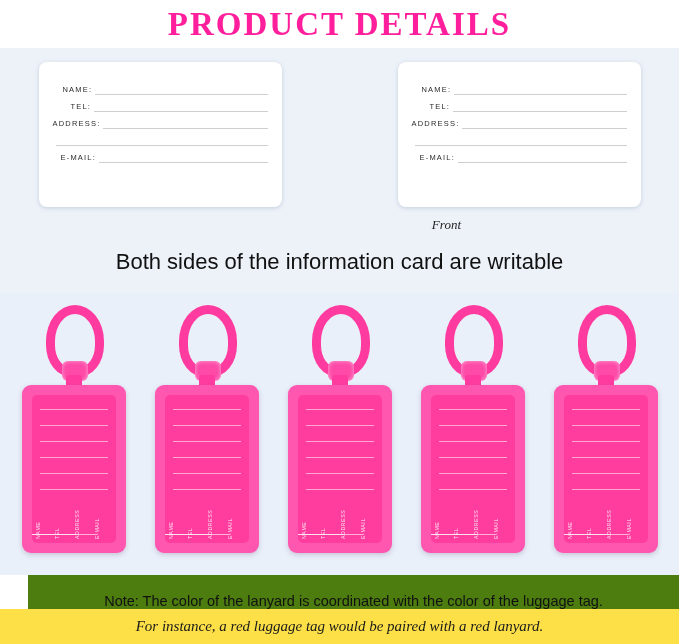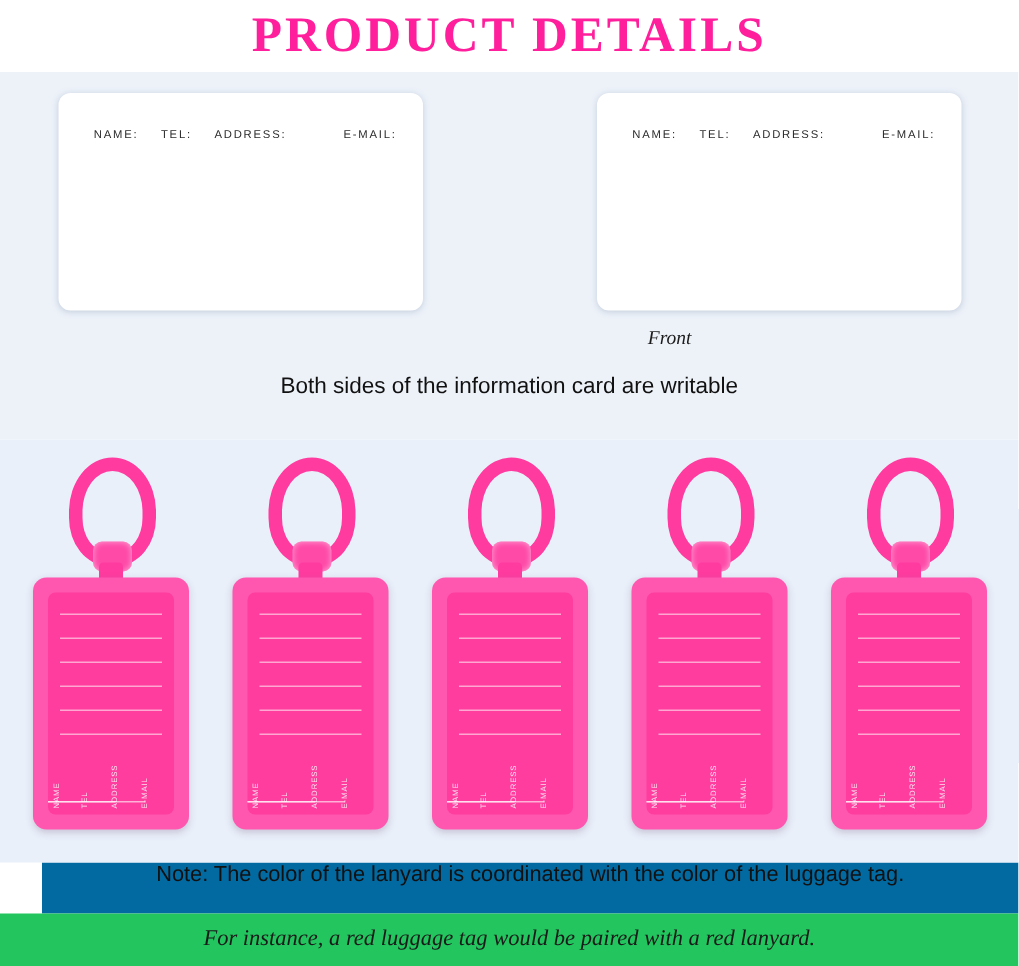--- a/index.html
+++ b/index.html
@@ -52,22 +52,21 @@
   }
   .info-card {
     width: 243px;
     height: 145px;
     background: #ffffff;
     border-radius: 8px;
     box-shadow: 0 1px 4px rgba(120,140,170,0.35);
     box-sizing: border-box;
     padding: 16px 14px 12px 14px;
     display: flex;
-    flex-direction: row;
-    justify-content: space-between;
+    flex-direction: column;
   }
   .field-row {
     display: flex;
     align-items: flex-end;
     font-size: 8px;
     letter-spacing: 1px;
     color: #2b2b2b;
     height: 17px;
   }
   .field-label {
@@ -77,21 +76,21 @@
     font-size: 7.5px;
     letter-spacing: 1.2px;
     line-height: 10px;
   }
   .field-line {
     flex: 1;
     border-bottom: 1px solid #cfcfcf;
     height: 10px;
   }
   .name-row .field-label { margin-left: 10px; }
-  .tel-row .field-label { }
+  .tel-row .field-label { margin-left: 18px; }
   .addr-row .field-label { margin-left: 0px; }
   .blank-row .field-line { margin-left: 0; }
   .mail-row .field-label { margin-left: 8px; margin-top: 36px; }
 
   .caption-row {
     display: flex;
     justify-content: center;
     gap: 116px;
     margin-top: 10px;
   }
@@ -99,21 +98,21 @@
     width: 243px;
     text-align: right;
     font-family: "Liberation Serif", serif;
     font-style: italic;
     font-size: 13px;
     color: #1c1c1c;
   }
   .section-note {
     text-align: center;
     font-family: "Liberation Sans", sans-serif;
-    font-size: 15px;
+    font-size: 22px;
     color: #111111;
     margin-top: 16px;
   }
 
   
   .tags-section {
     position: relative;
     height: 282px;
     background: #e9f0fa;
     overflow: hidden;
@@ -227,36 +226,36 @@
     font-size: 5.2px;
     letter-spacing: 0.6px;
     color: #ffe3f2;
     white-space: nowrap;
   }
 
   
   .note-bar {
     height: 34px;
     display: flex;
-    align-items: flex-start;
+    align-items: flex-end;
     justify-content: center;
-    background: #0369a1;
+    background: #4d7c0f;
     margin-left: 28px;
   }
   .note-text {
     font-size: 14.5px;
     color: #111111;
     font-family: "Liberation Sans", sans-serif;
   }
   .footer-bar {
     height: 35px;
     display: flex;
     align-items: center;
     justify-content: center;
-    background: #22c55e;
+    background: #fde047;
   }
   .footer-text {
     font-family: "Liberation Serif", serif;
     font-style: italic;
     font-size: 15px;
     color: #1a1a1a;
   }
 </style>
 </head>
 <body>

